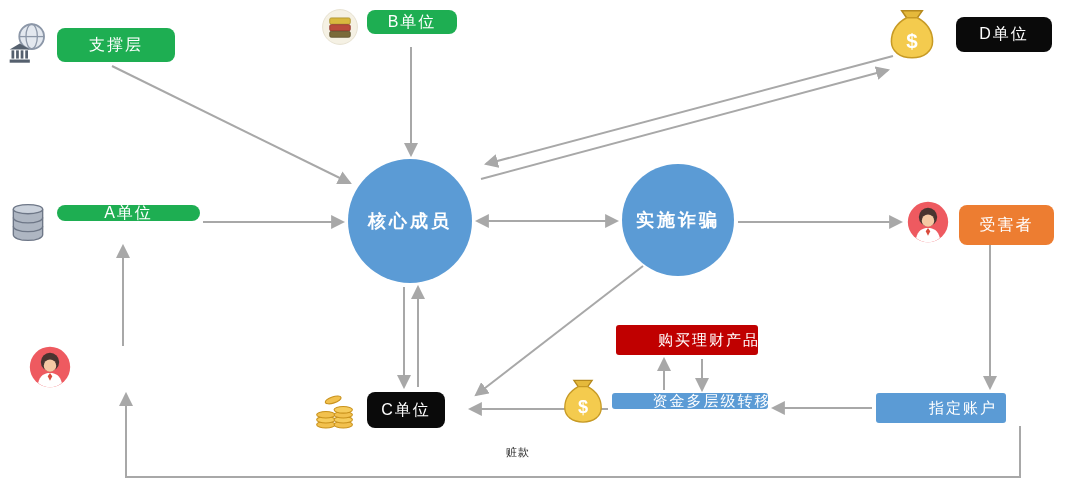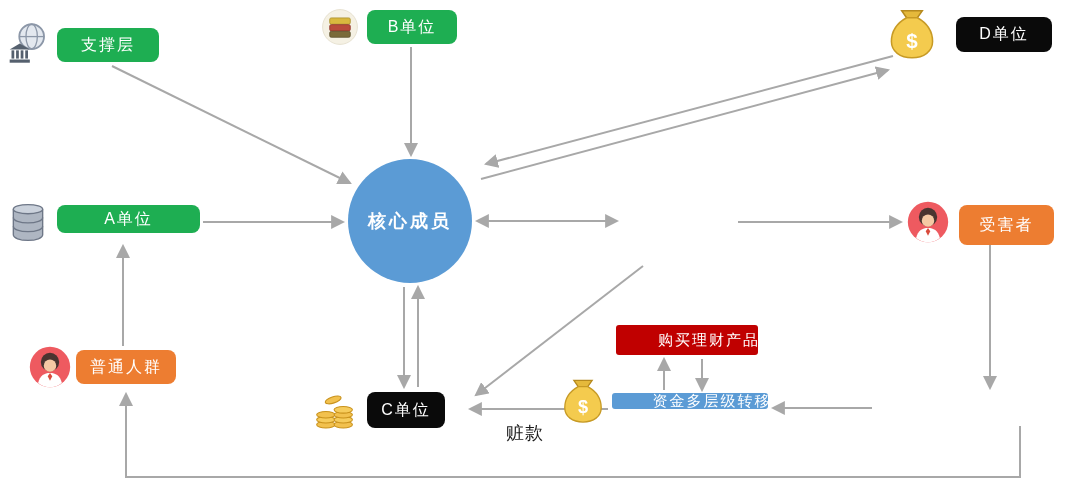--- a/index.html
+++ b/index.html
@@ -11,21 +11,21 @@
   .rounded { border-radius:8px; }
   .rect    { border-radius:3px;padding-left:44px; }
   .green  { background:var(--green); }
   .blackn { background:var(--black-node); }
   .orange { background:var(--orange); }
   .bluen  { background:var(--blue-node); }
   .redn   { background:var(--red); }
   .circle { border-radius:50%; background:var(--blue-node); font-size:18px; font-weight:bold; letter-spacing:3px; }
   .icon { position:absolute; display:block; }
   .icon svg { width:100%; height:100%; display:block; }
-  .plain-label { position:absolute; color:var(--text-dark); font-size:18px; letter-spacing:1px; }
+  .plain-label { position:absolute; color:var(--text-dark); font-size:11px; letter-spacing:1px;margin-top:24px; }
   .arrow-line { stroke:var(--arrow); stroke-width:2; fill:none; }
   .arrow-head { fill:var(--arrow); }
   .defs-hidden { position:absolute; width:0; height:0; overflow:hidden; }
 </style>
 </head>
 <body>
 
 <svg class="defs-hidden" aria-hidden="true">
   <defs>
     <symbol id="ic-globe" viewBox="0 0 48 48">
@@ -139,26 +139,27 @@
       <svg>
         <use href="#ic-coins"></use>
       </svg>
     </span>
   <span class="icon" style="left:560px;top:376px;width:46px;height:50px">
       <svg>
         <use href="#ic-bag"></use>
       </svg>
     </span>
 
-  <div class="node green rounded" style="left:57px;top:28px;width:102px;height:34px">支撑层</div>
-  <div class="node green rounded" style="left:367px;top:10px;width:90px;height:34px">B单位</div>
+  <div class="node green rounded" style="left:57px;top:28px;width:118px;height:34px">支撑层</div>
+  <div class="node green rounded" style="left:367px;top:10px;width:90px;height:24px">B单位</div>
   <div class="node blackn rounded" style="left:956px;top:17px;width:96px;height:35px">D单位</div>
-  <div class="node green rounded" style="left:57px;top:205px;width:143px;height:28px">A单位</div>
+  <div class="node green rounded" style="left:57px;top:205px;width:143px;height:16px">A单位</div>
   <div class="node circle" style="left:348px;top:159px;width:124px;height:124px">核心成员</div>
+  <div class="node circle" style="left:622px;top:164px;width:112px;height:112px">实施诈骗</div>
   <div class="node orange rounded" style="left:959px;top:205px;width:95px;height:40px">受害者</div>
-  <div class="node orange rounded" style="left:76px;top:350px;width:100px;height:34px">普通人群</div>
   <div class="node blackn rounded" style="left:367px;top:392px;width:78px;height:36px">C单位</div>
   <div class="node redn rect" style="left:616px;top:325px;width:142px;height:30px;font-size:15px">购买理财产品</div>
   <div class="node bluen rect" style="left:612px;top:393px;width:156px;height:16px;font-size:15px">资金多层级转移</div>
+  <div class="node bluen rect" style="left:876px;top:393px;width:130px;height:30px;font-size:15px">指定账户</div>
 
   <span class="plain-label" style="left:506px;top:421px">赃款</span>
 
 </div>
 
 </body></html>

